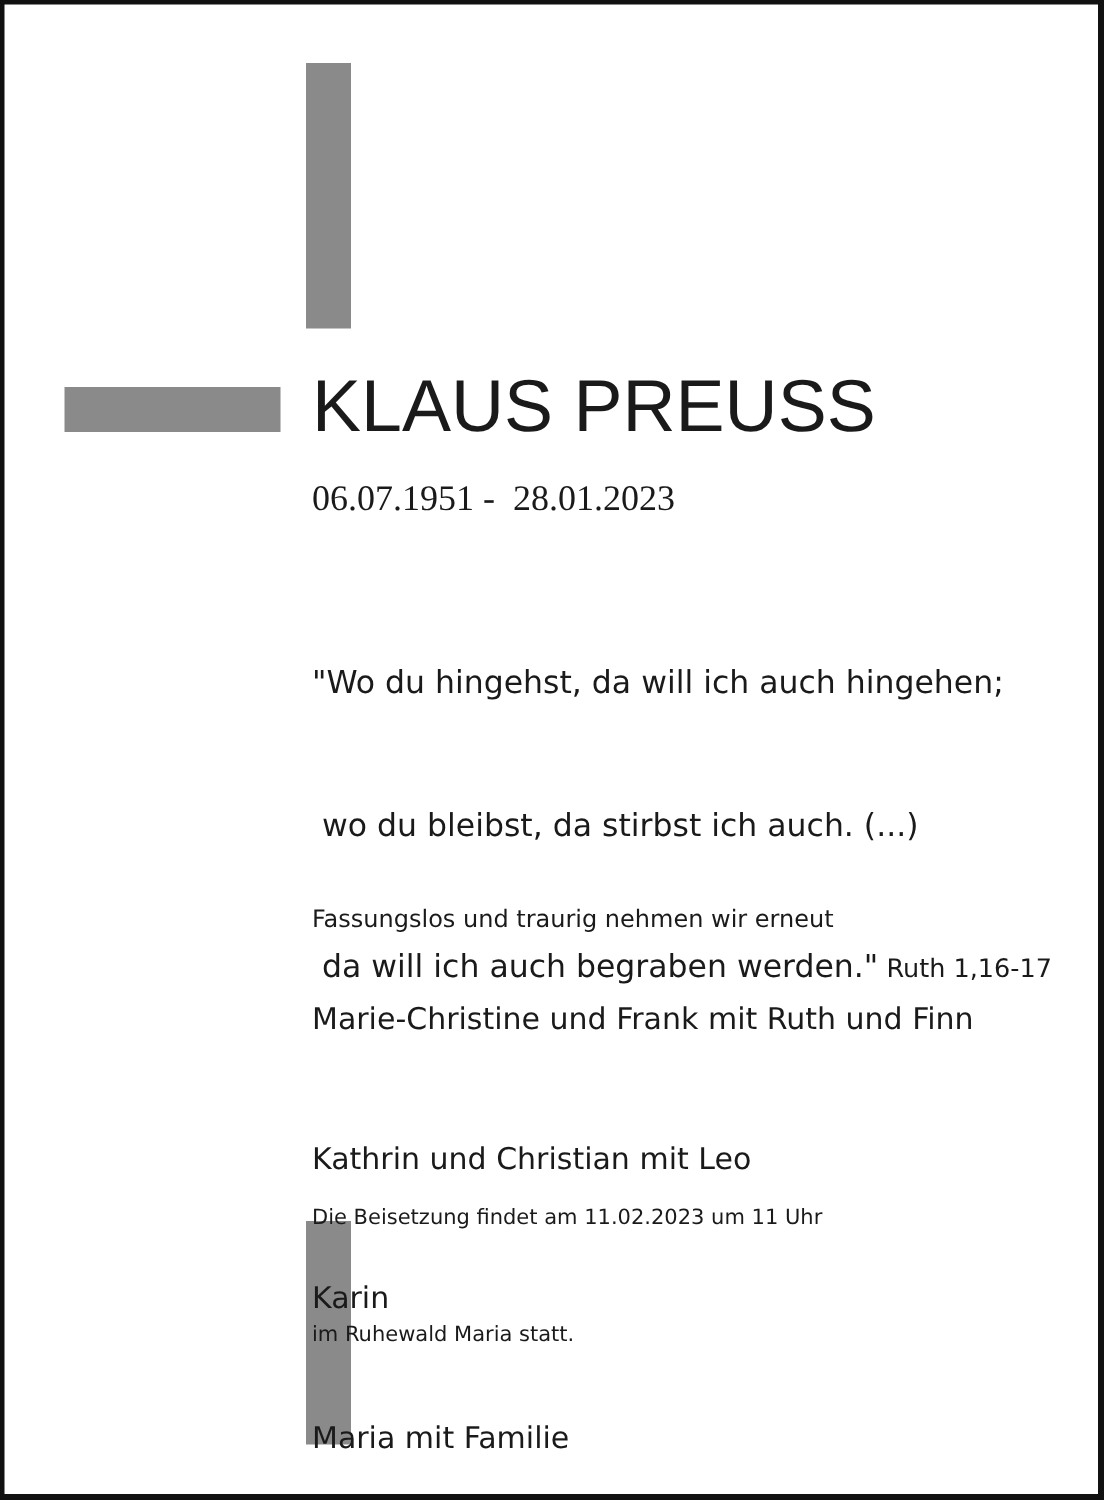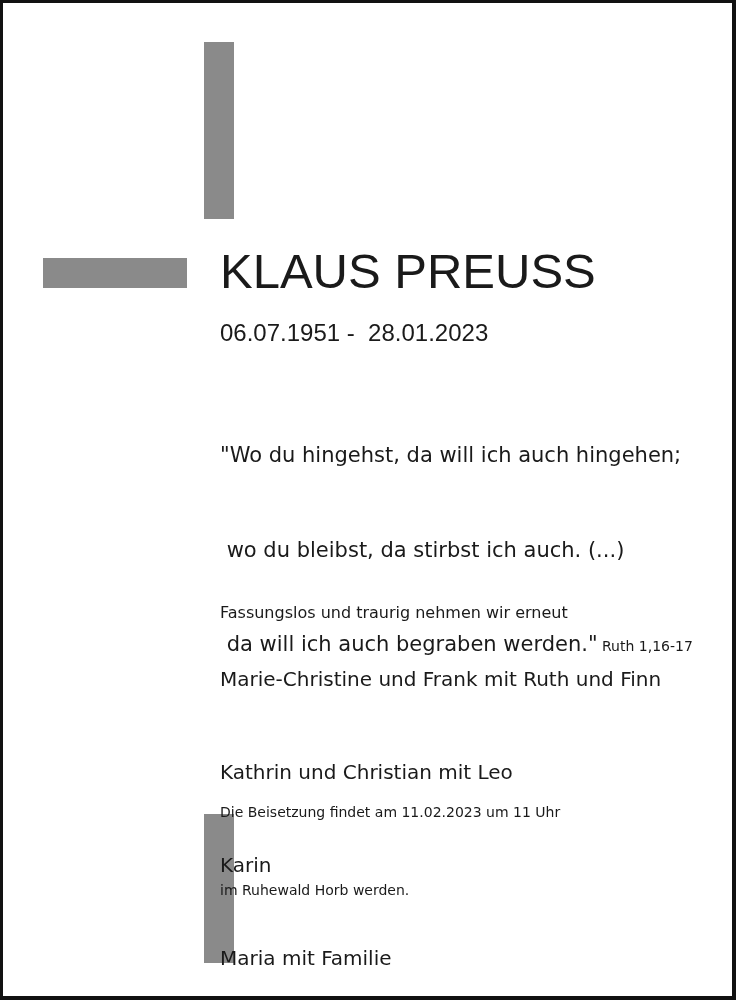--- a/index.html
+++ b/index.html
@@ -10,29 +10,29 @@
     border-top: 3px solid #111111; border-left: 3px solid #111111;
     border-right: 4px solid #111111; border-bottom: 4px solid #111111;
     background: #ffffff;
   }
   .bar { position: absolute; background: #8a8a8a; }
   .bar-top { left: 201px; top: 39px; width: 30px; height: 177px; }
   .bar-left { left: 40px; top: 255px; width: 144px; height: 30px; }
   .bar-bottom { left: 201px; top: 811px; width: 30px; height: 149px; }
   .txt {
     position: absolute; left: 205px; color: #1a1a1a;
-    font-family: "DejaVu Sans", sans-serif; white-space: pre; margin-left: 12px;
+    font-family: "DejaVu Sans", sans-serif; white-space: pre;
   }
   .name {
     top: 238px; font-size: 49px; font-weight: 300; letter-spacing: 0px;
     font-family: "Liberation Sans", sans-serif; line-height: 60px;
   }
-  .dates { top: 314px; font-size: 24px; line-height: 32px; font-family: Liberation Sans, sans-serif; }
+  .dates { top: 314px; font-size: 24px; line-height: 32px; font-family: Liberation Serif, serif; }
   .quote { top: 374px; font-size: 21px; line-height: 31.5px; }
-  .quote .src { font-size: 14px; }
+  .quote .src { font-size: 17px; }
   .intro { top: 535px; font-size: 16px; line-height: 30px; }
   .family { top: 599px; font-size: 20px; line-height: 31px; }
   .burial { top: 744px; font-size: 14px; line-height: 26px; }
   .line { display: block; }
 </style>
 </head>
 <body>
 
 <div class="frame">
   <div class="bar bar-top"></div>
@@ -54,15 +54,15 @@
 
   <div class="txt family">
     <span class="line">Marie-Christine und Frank mit Ruth und Finn</span>
     <span class="line">Kathrin und Christian mit Leo</span>
     <span class="line">Karin</span>
     <span class="line">Maria mit Familie</span>
   </div>
 
   <div class="txt burial">
     <span class="line">Die Beisetzung findet am 11.02.2023 um 11 Uhr</span>
-    <span class="line">im Ruhewald Horb werden.</span>
+    <span class="line">im Ruhewald Maria statt.</span>
   </div>
 </div>
 
 </body></html>

